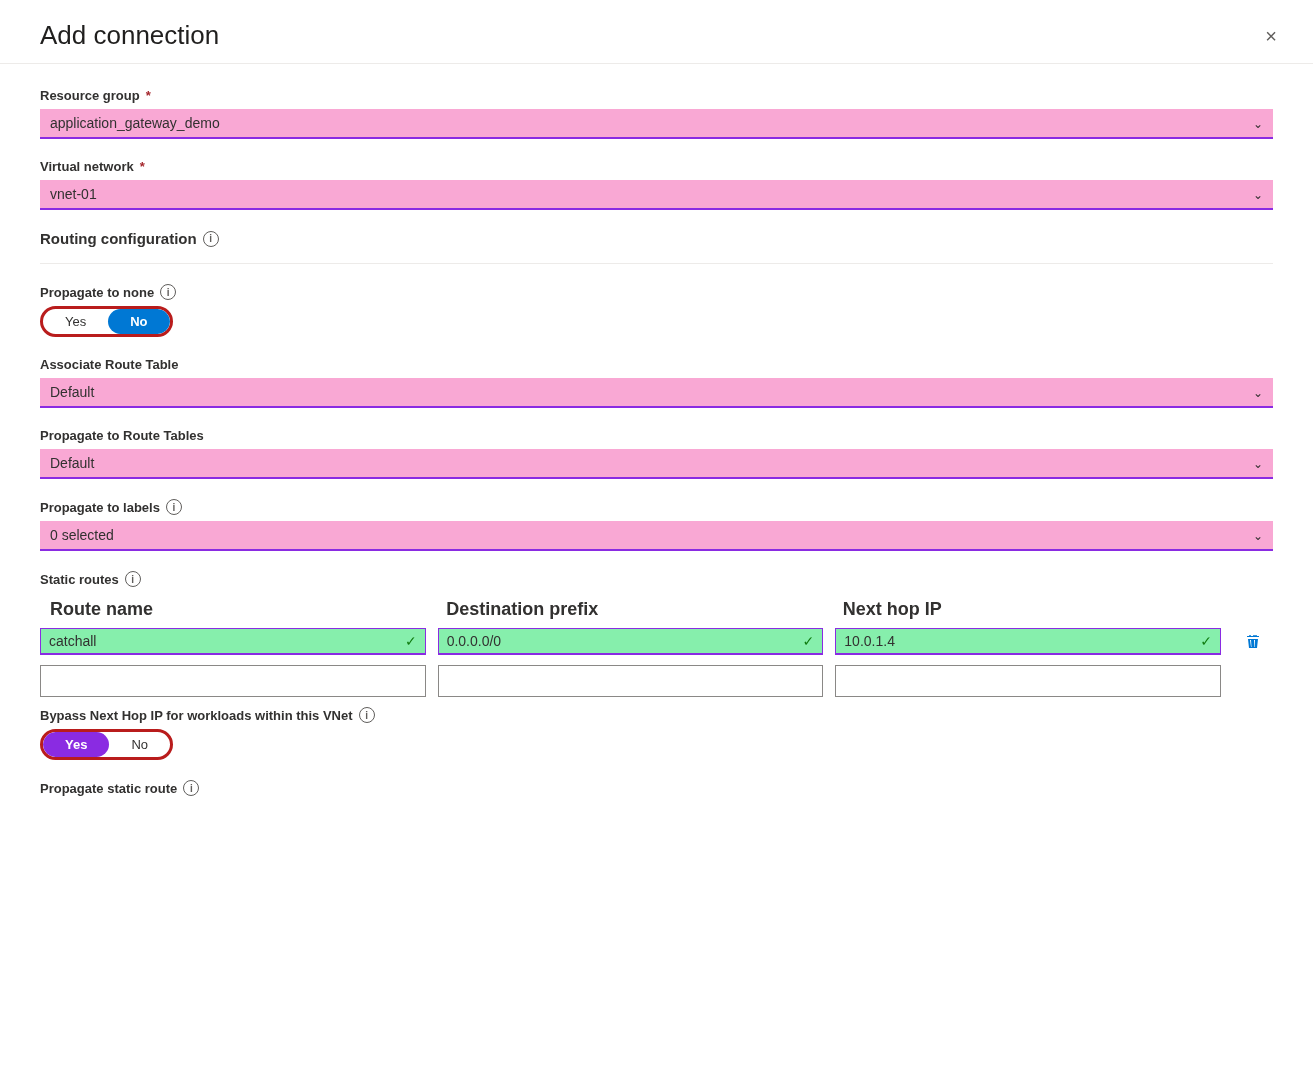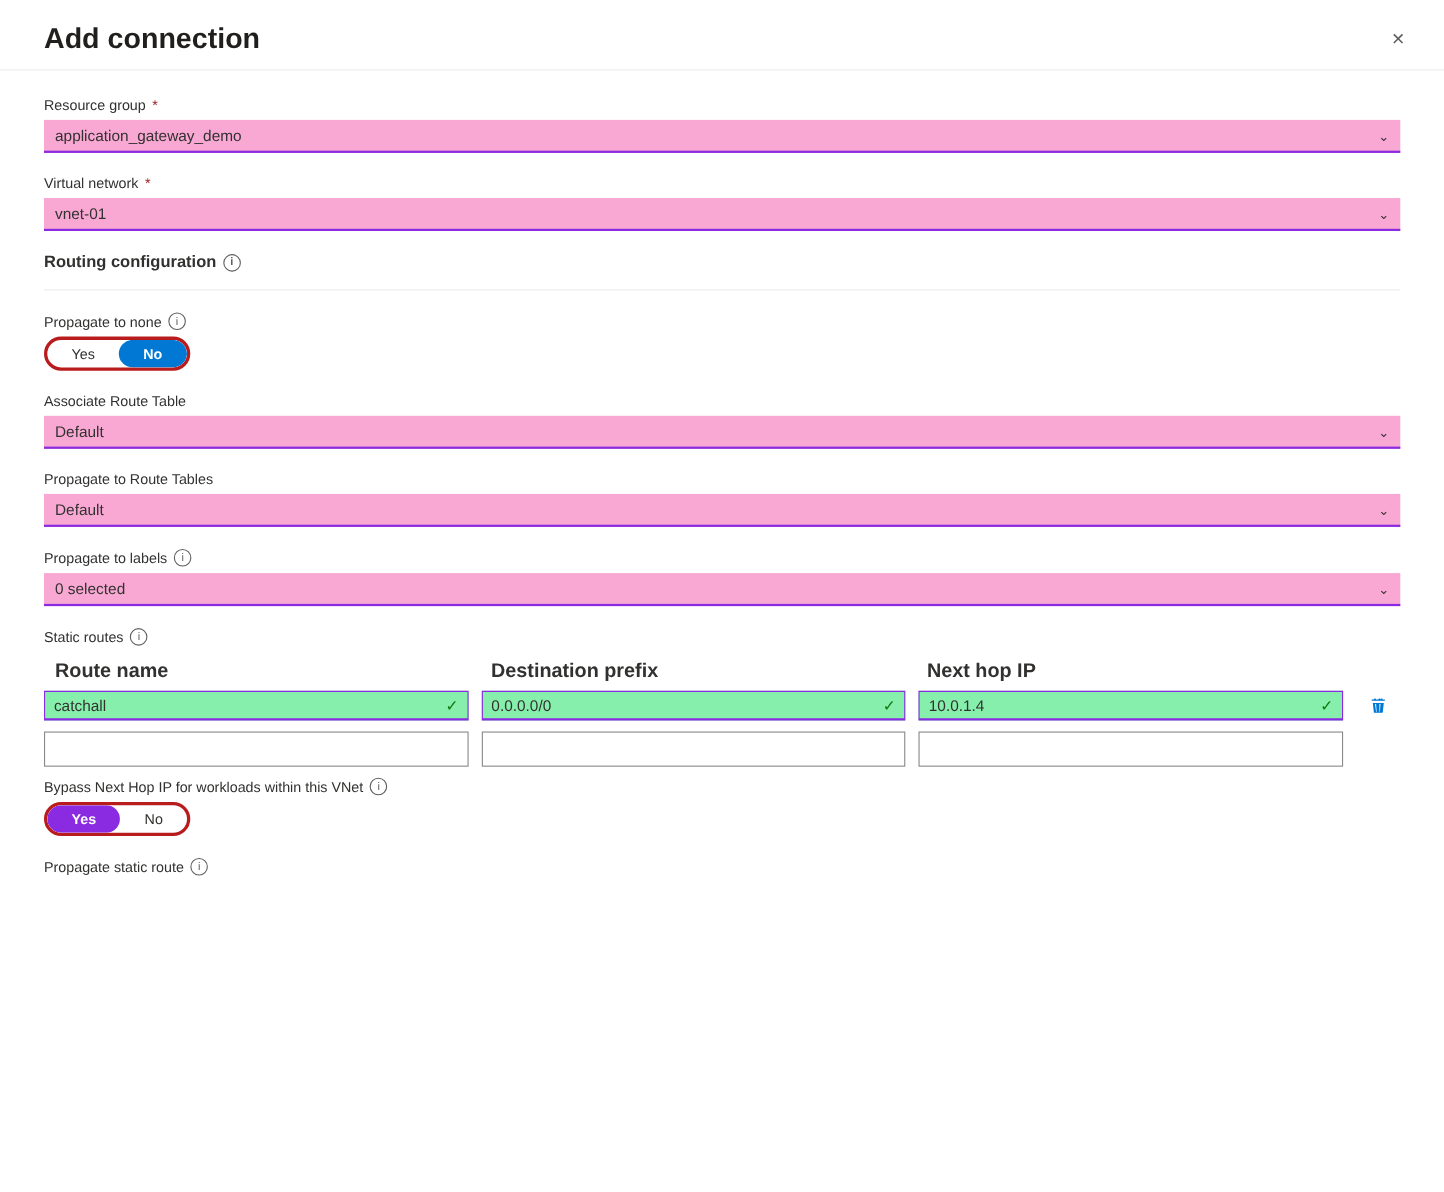--- a/index.html
+++ b/index.html
@@ -18,21 +18,21 @@
     }
     .panel-header {
       display: flex;
       align-items: center;
       justify-content: space-between;
       padding: 20px 28px 12px 40px;
       border-bottom: 1px solid #edebe9;
     }
     .panel-title {
       font-size: 26px;
-      font-weight: 700;
+      font-weight: 400;
       color: #201f1e;
     }
     .close-btn {
       background: none;
       border: none;
       font-size: 20px;
       cursor: pointer;
       color: #605e5c;
       padding: 4px 8px;
       line-height: 1;
@@ -43,21 +43,21 @@
     }
     .form-group {
       margin-bottom: 20px;
     }
     .form-label {
       display: flex;
       align-items: center;
       gap: 6px;
       margin-bottom: 6px;
       font-size: 13px;
-      font-weight: 400;
+      font-weight: 700;
       color: #323130;
     }
     .form-label .required {
       color: #a4262c;
       font-size: 13px;
     }
     .info-icon {
       display: inline-flex;
       align-items: center;
       justify-content: center;

